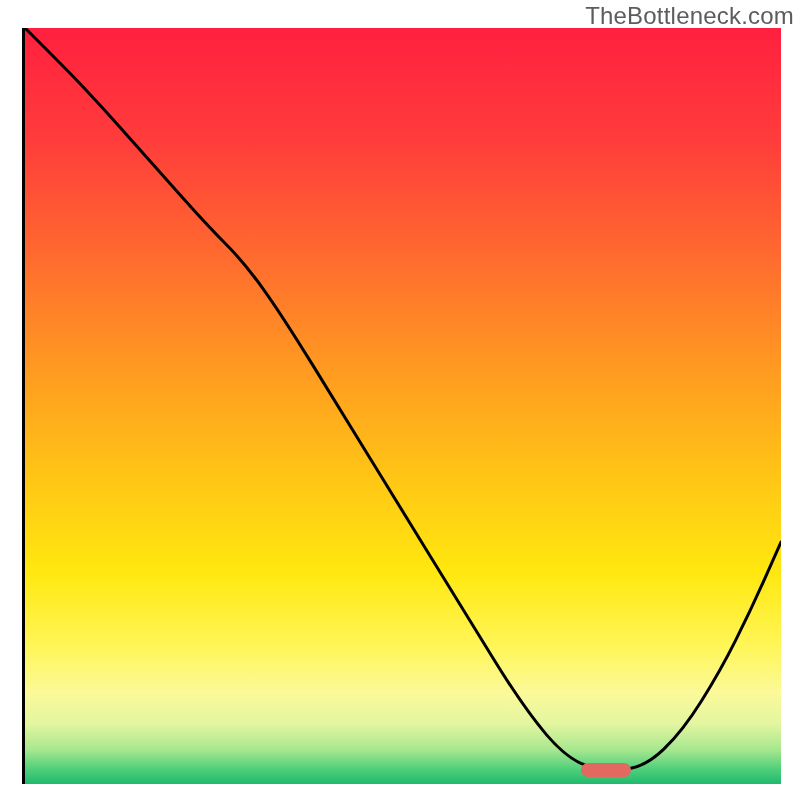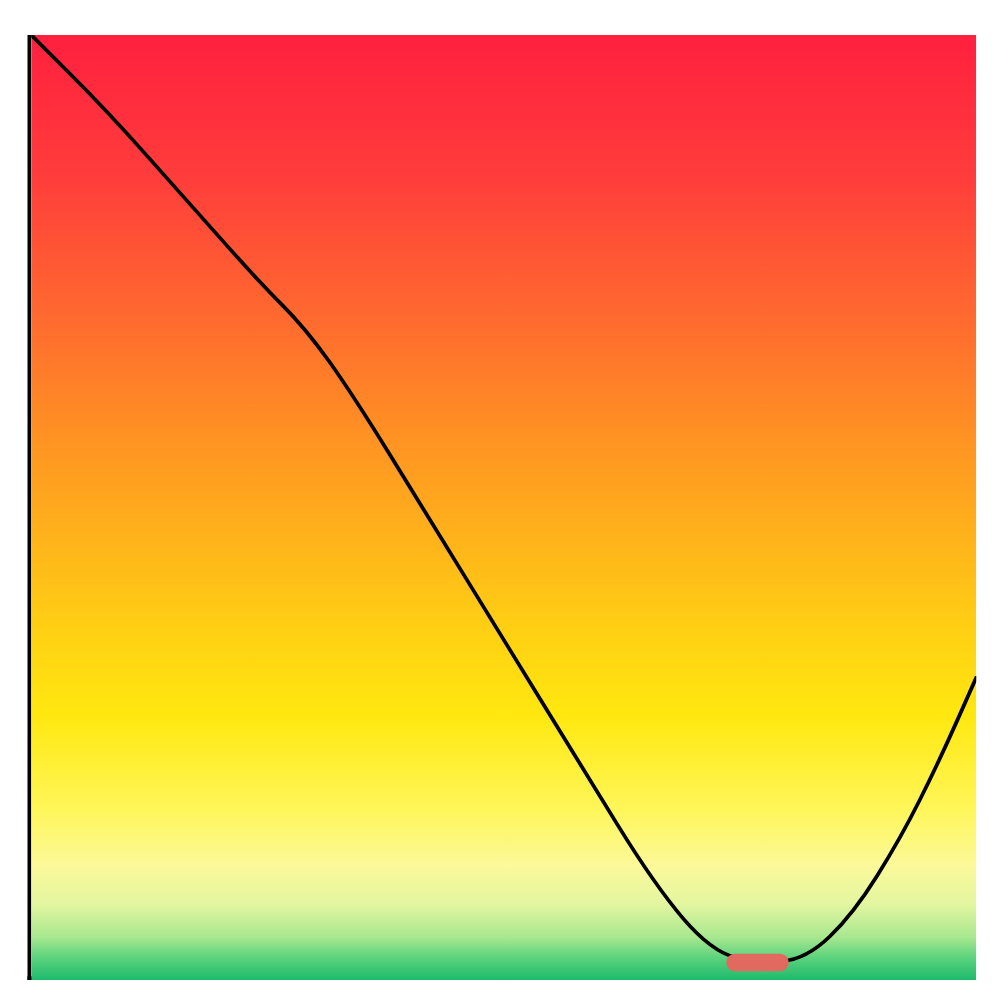--- a/index.html
+++ b/index.html
@@ -54,20 +54,21 @@
     position: absolute;
     background: #e2695f;
     border-radius: 8px;
     height: 14px;
   }
 </style>
 </head>
 <body>
 
 <div class="container">
+  <div class="watermark">TheBottleneck.com</div>
 
   <div class="plot">
     <svg class="bg-svg" viewBox="0 0 756 756" preserveAspectRatio="none">
       <defs>
         <linearGradient id="bgGrad" x1="0" y1="0" x2="0" y2="1">
             <stop offset="0.00%" stop-color="#ff203f"></stop>
             <stop offset="15.00%" stop-color="#ff3d3b"></stop>
             <stop offset="30.00%" stop-color="#ff6a2f"></stop>
             <stop offset="45.00%" stop-color="#ff9a21"></stop>
             <stop offset="60.00%" stop-color="#ffc715"></stop>

